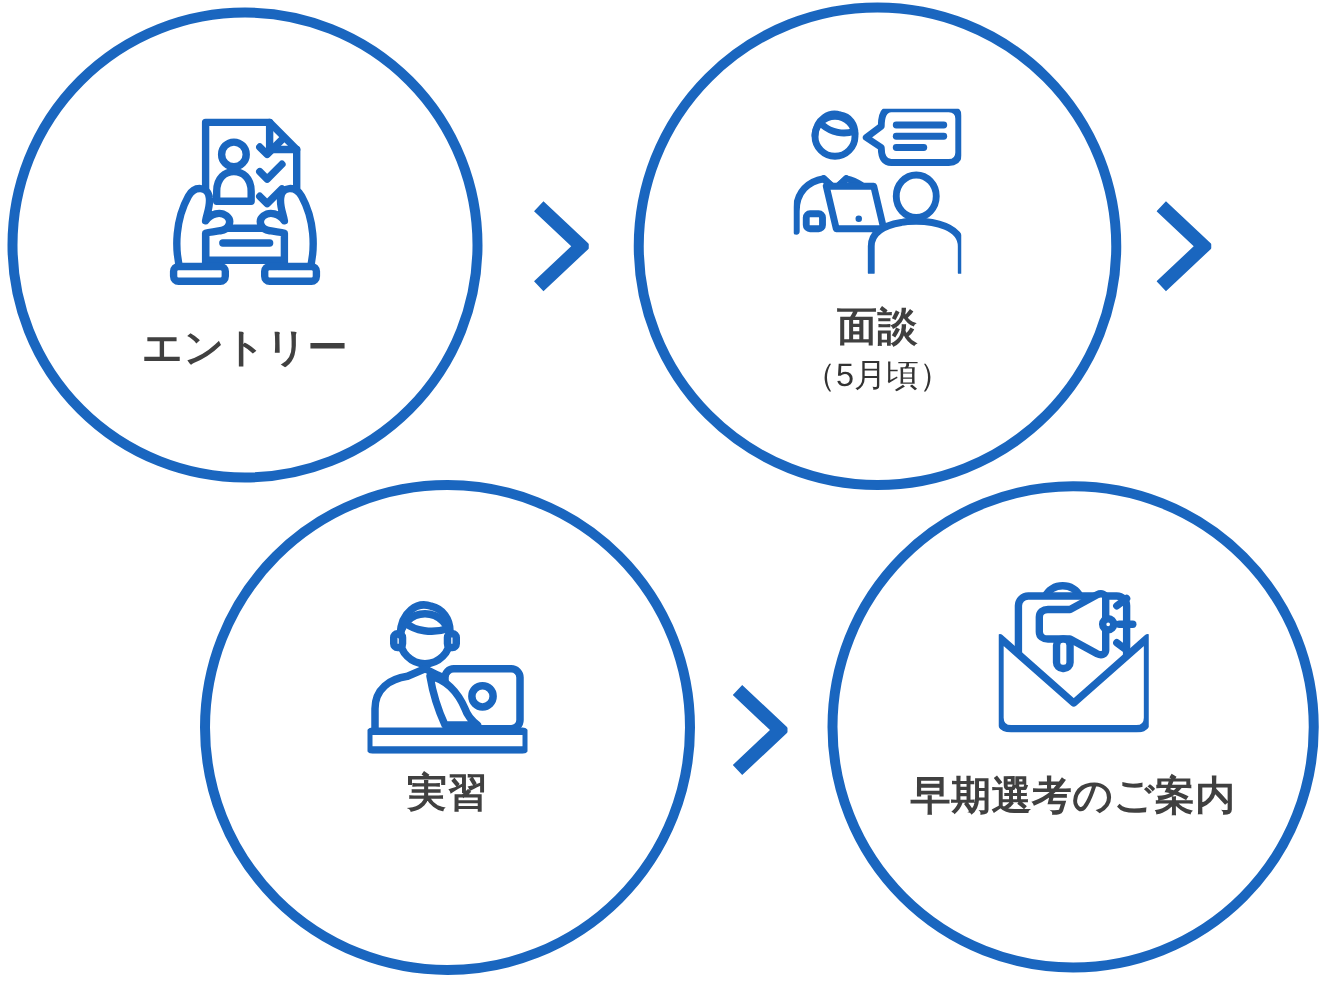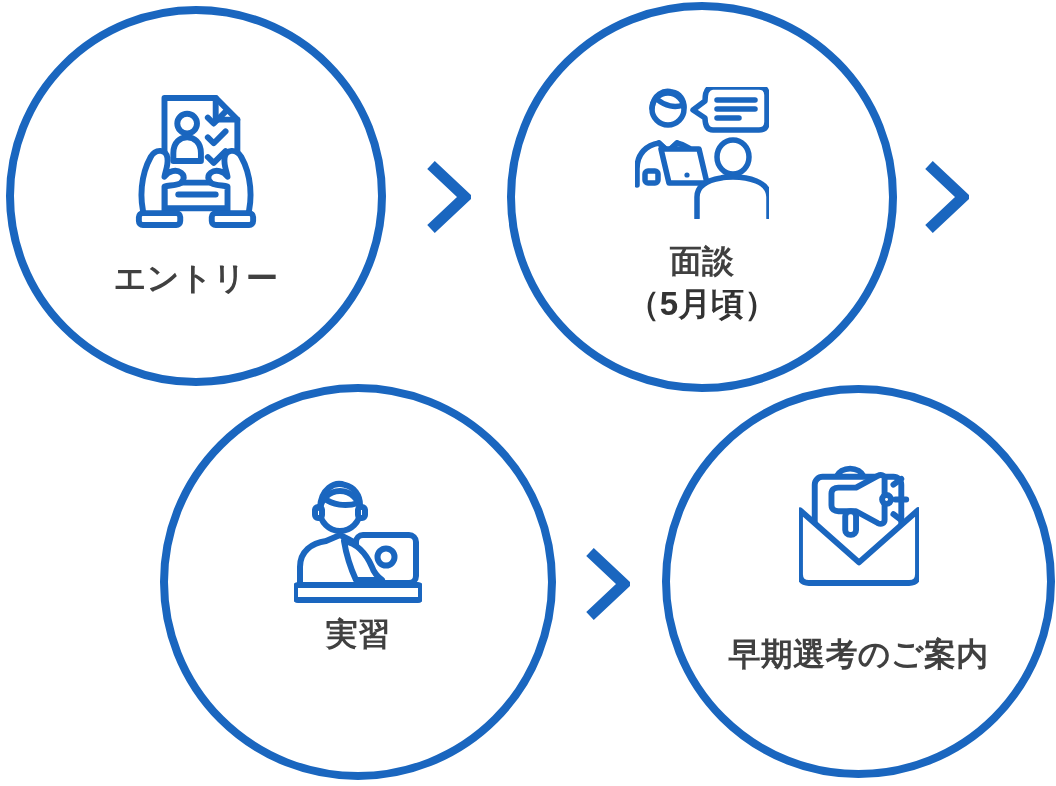--- a/index.html
+++ b/index.html
@@ -30,24 +30,24 @@
     font-weight:700;
     font-size:32px;
     line-height:1;
     color:#404040;
     letter-spacing:.01em;
     white-space:nowrap;
   }
   .c1 .step-label{margin-top:34px;}
   .c2 .step-label{margin-top:26px;text-align:right;}
   .c3 .step-label{margin-top:15px;}
-  .c4 .step-label{margin-top:52px;}
+  .c4 .step-label{margin-top:34px;}
   .step-sublabel{
-    font-weight:700;
-    font-size:33px;
+    font-weight:400;
+    font-size:26px;
     line-height:1;
     color:#333333;
     margin-top:10px;
     white-space:nowrap;
   }
   .arrow{position:absolute;}
   .a1{left:427px;top:160px;}
   .a2{left:925px;top:160px;}
   .a3{left:586px;top:547px;}
 </style>

